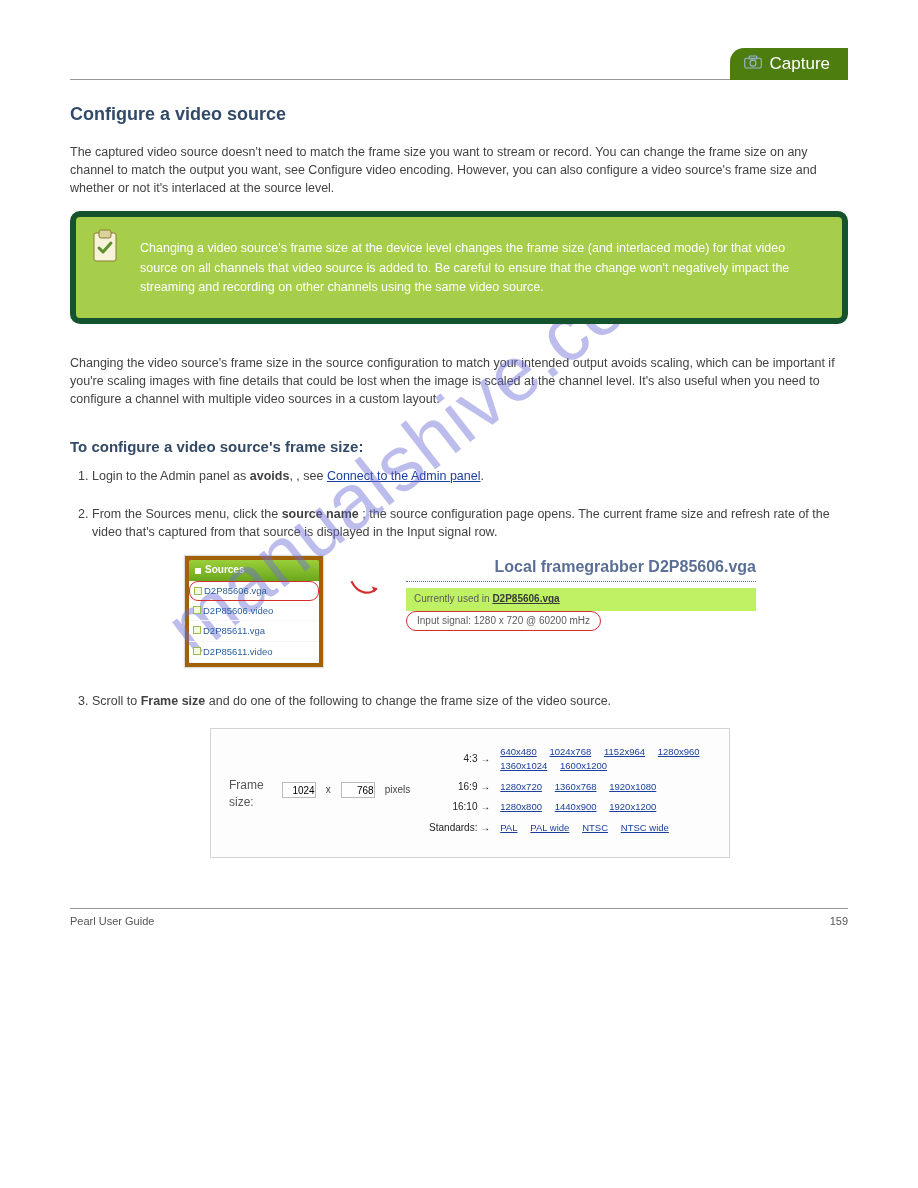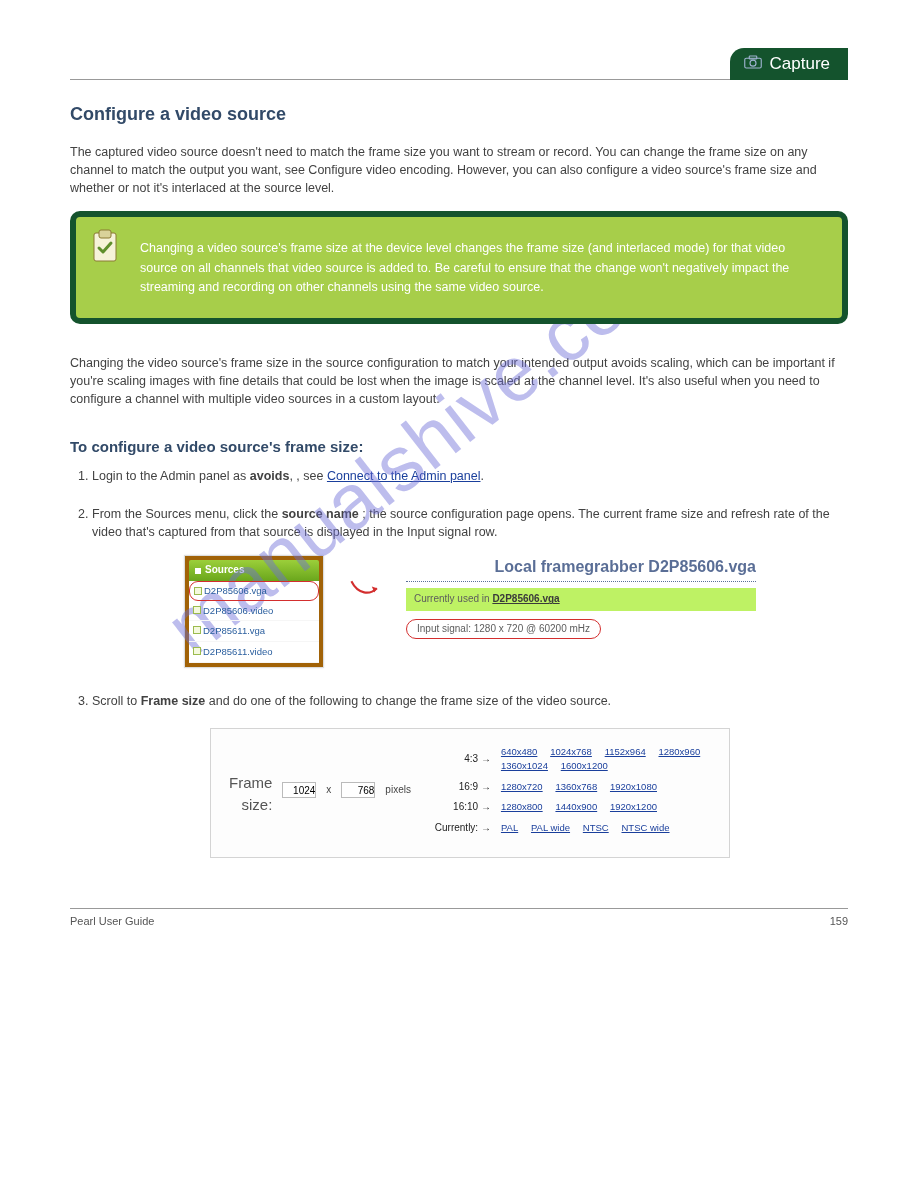--- a/index.html
+++ b/index.html
@@ -9,21 +9,21 @@
     width: 918px;
     margin: 0 auto;
     color: #333;
     position: relative;
     padding-bottom: 100px;
   }
   .page { padding: 40px 70px 0 70px; position: relative; }
   .topbar { border-bottom: 1px solid #999; height: 40px; position: relative; margin-bottom: 24px; }
   .capture-badge {
     position: absolute; right: 0; top: 8px;
-    background: #14532d; color: #fff;
+    background: #4d7c0f; color: #fff;
     padding: 6px 18px 6px 14px;
     border-top-left-radius: 14px;
     font-size: 17px;
     display: flex; align-items: flex-end; gap: 8px;
   }
   .camera-icon svg { width: 18px; height: 14px; }
   h2.section-title { font-size: 18px; color: #324a68; font-weight: 700; margin: 8px 0 18px 0; }
   .body-text { font-size: 12.5px; color: #424242; line-height: 1.45; margin-bottom: 14px; }
 
   .note-box {
@@ -74,31 +74,31 @@
   }
   .arrow-curve { align-self: center; margin-top: -40px; }
   .arrow-curve svg { width: 34px; height: 30px; }
   .framegrabber-panel { width: 350px; }
   .fg-title { color: #5a6e96; font-size: 16px; font-weight: bold; border-bottom: 1px dotted #5a6e96; padding-bottom: 3px; margin-bottom: 6px; text-align: right; }
   .fg-row { font-size: 10px; color: #5c5c5c; padding: 4px 8px; }
   .fg-row.used { background: #bef264; }
   .fg-row.used .u { text-decoration: underline; font-weight: bold; color: #3a3a3a;}
   .fg-row.signal {
     display: inline-block; border: 1.5px solid #d32e2e; border-radius: 12px; padding: 2px 10px;
-    margin-top: 8px;
+    margin-top: 0;
   }
 
   
   .fig2 {
     width: 520px; margin: 18px auto 0 auto;
     border: 1px solid #d4d4d4; padding: 16px 18px 14px 18px;
     background: #fdfdfd;
   }
   .fig2 .row { display: flex; align-items: center; gap: 10px; font-size: 10px; color: #444; margin-bottom: 8px; }
-  .fig2 .lbl { width: 60px; text-align: right; color: #555; font-size: 15px; margin-top: 8px;}
+  .fig2 .lbl { width: 60px; text-align: left; color: #555; font-size: 12px; margin-top: 8px;}
   .fig2 input.dimbox {
     width: 34px; height: 16px; font-size: 10px; border: 1px solid #bbb; text-align: right;
   }
   .fig2 .times { font-size: 10px; }
   .fig2 .px { font-size: 10px; }
   .fig2 .presets { display: flex; flex-direction: column; gap: 6px; margin-left: auto; font-size: 10px;}
   .fig2 .p-row { display: flex; align-items: center; gap: 10px; }
   .fig2 .p-row .ratio { font-weight: normal; color: #222; min-width: 70px; text-align: right;}
   .fig2 .p-row .links a { color: #1a3f9c; text-decoration: underline; margin-right: 10px; cursor: pointer; font-size: 9.5px;}
 
@@ -233,21 +233,21 @@
             </div>
             <div class="p-row">
               <span class="ratio">16:10 →</span>
               <span class="links">
                 <a>1280x800</a>
                 <a>1440x900</a>
                 <a>1920x1200</a>
               </span>
             </div>
             <div class="p-row">
-              <span class="ratio">Currently: →</span>
+              <span class="ratio">Standards: →</span>
               <span class="links">
                 <a>PAL</a>
                 <a>PAL wide</a>
                 <a>NTSC</a>
                 <a>NTSC wide</a>
               </span>
             </div>
           </div>
         </div>
       </div>

